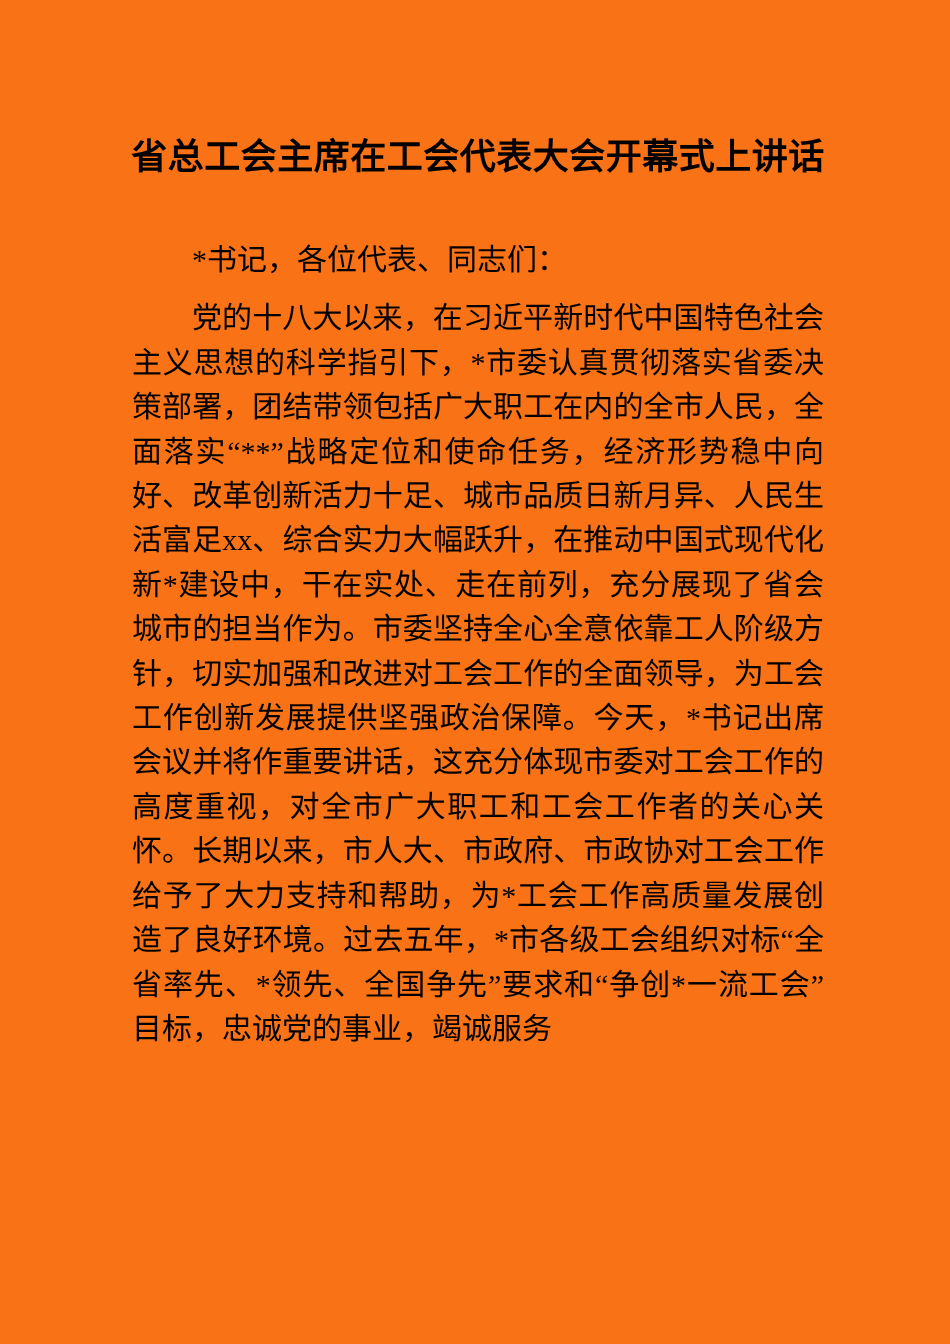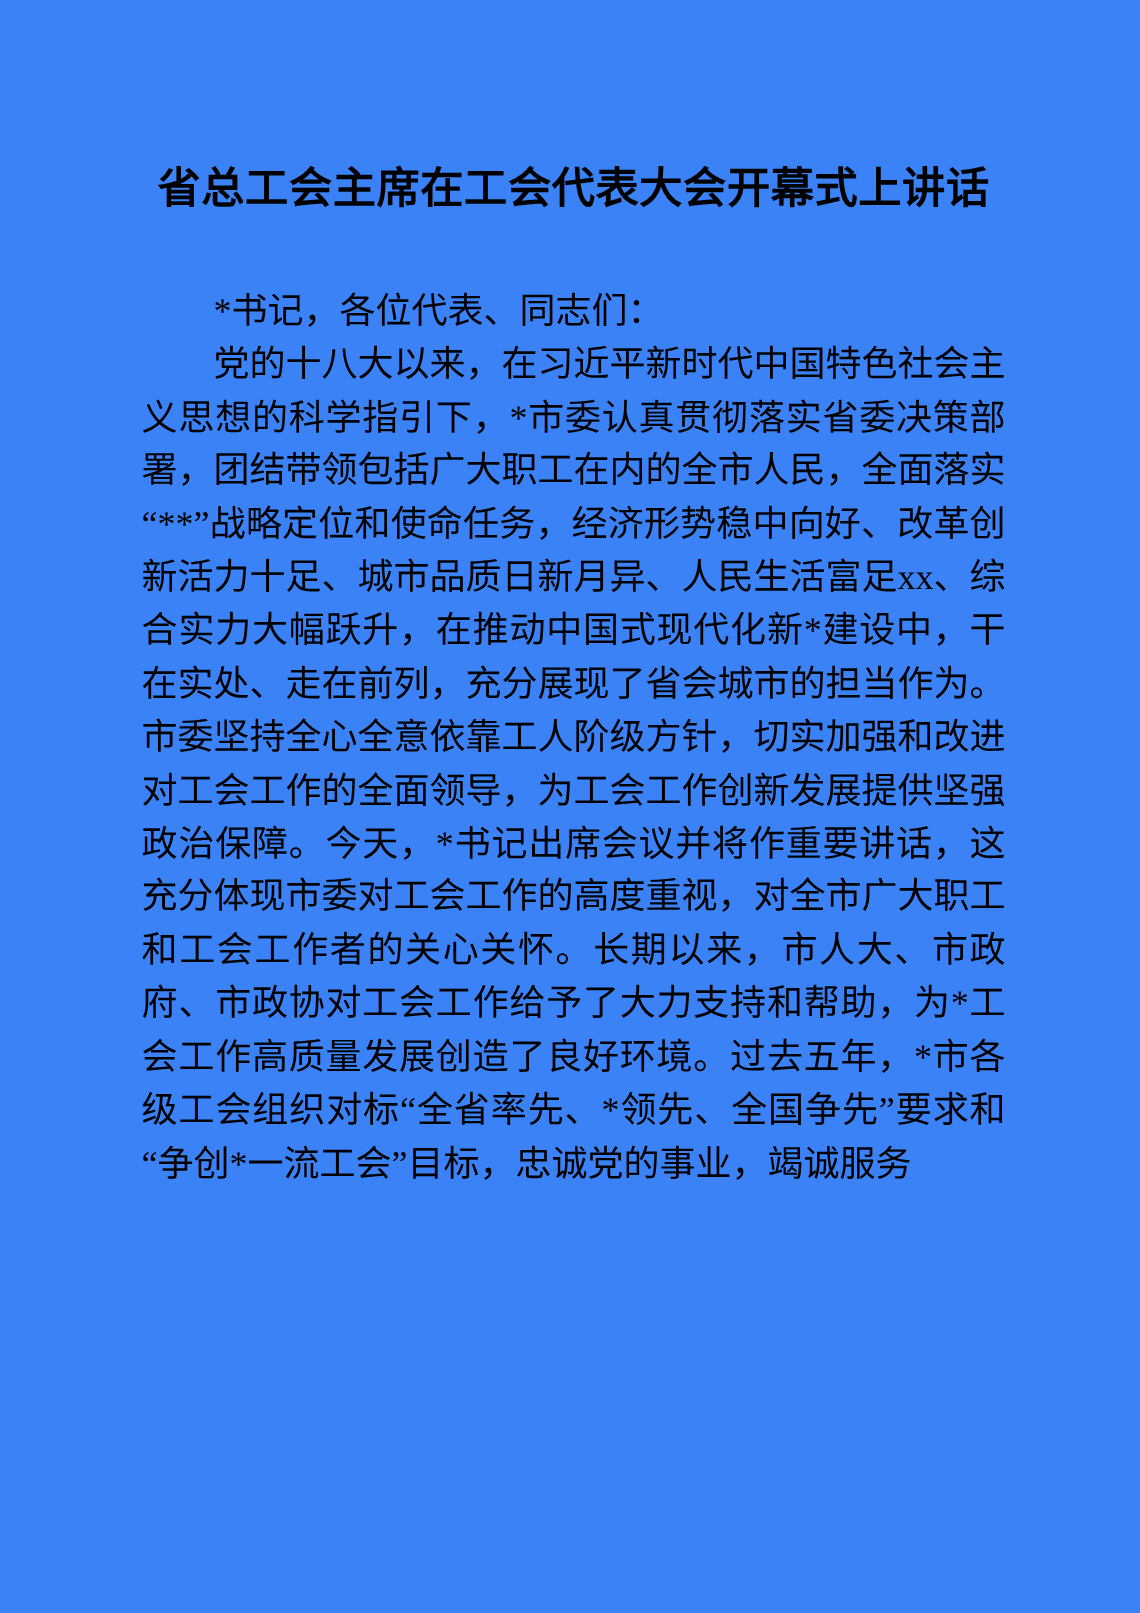--- a/index.html
+++ b/index.html
@@ -5,21 +5,21 @@
 <style>
   html, body {
     margin: 0;
     padding: 0;
     background: #ffffff;
   }
   .page {
     position: relative;
     width: 950px;
     height: 1344px;
-    background: #3b82f6;
+    background: #f97316;
     box-sizing: border-box;
     padding: 133px 112px 0 118px;
     overflow: hidden;
     font-family: "Liberation Serif", serif;
     color: #000000;
   }
   .doc-title {
     margin: 0 0 57px 0;
     padding: 0;
     font-size: 36px;
@@ -27,21 +27,21 @@
     font-weight: 700;
     text-align: center;
     letter-spacing: 0.5px;
     color: #000000;
     font-family: "Liberation Serif", serif;
   }
   .doc-body {
     width: 720px;
   }
   .doc-body p {
-    margin: 0;
+    margin: 14px;
     padding: 0;
     font-size: 30px;
     line-height: 44.4px;
     text-align: justify;
     text-justify: inter-ideograph;
     text-indent: 2em;
     font-weight: 400;
     color: #000000;
     font-family: "Liberation Serif", serif;
   }

